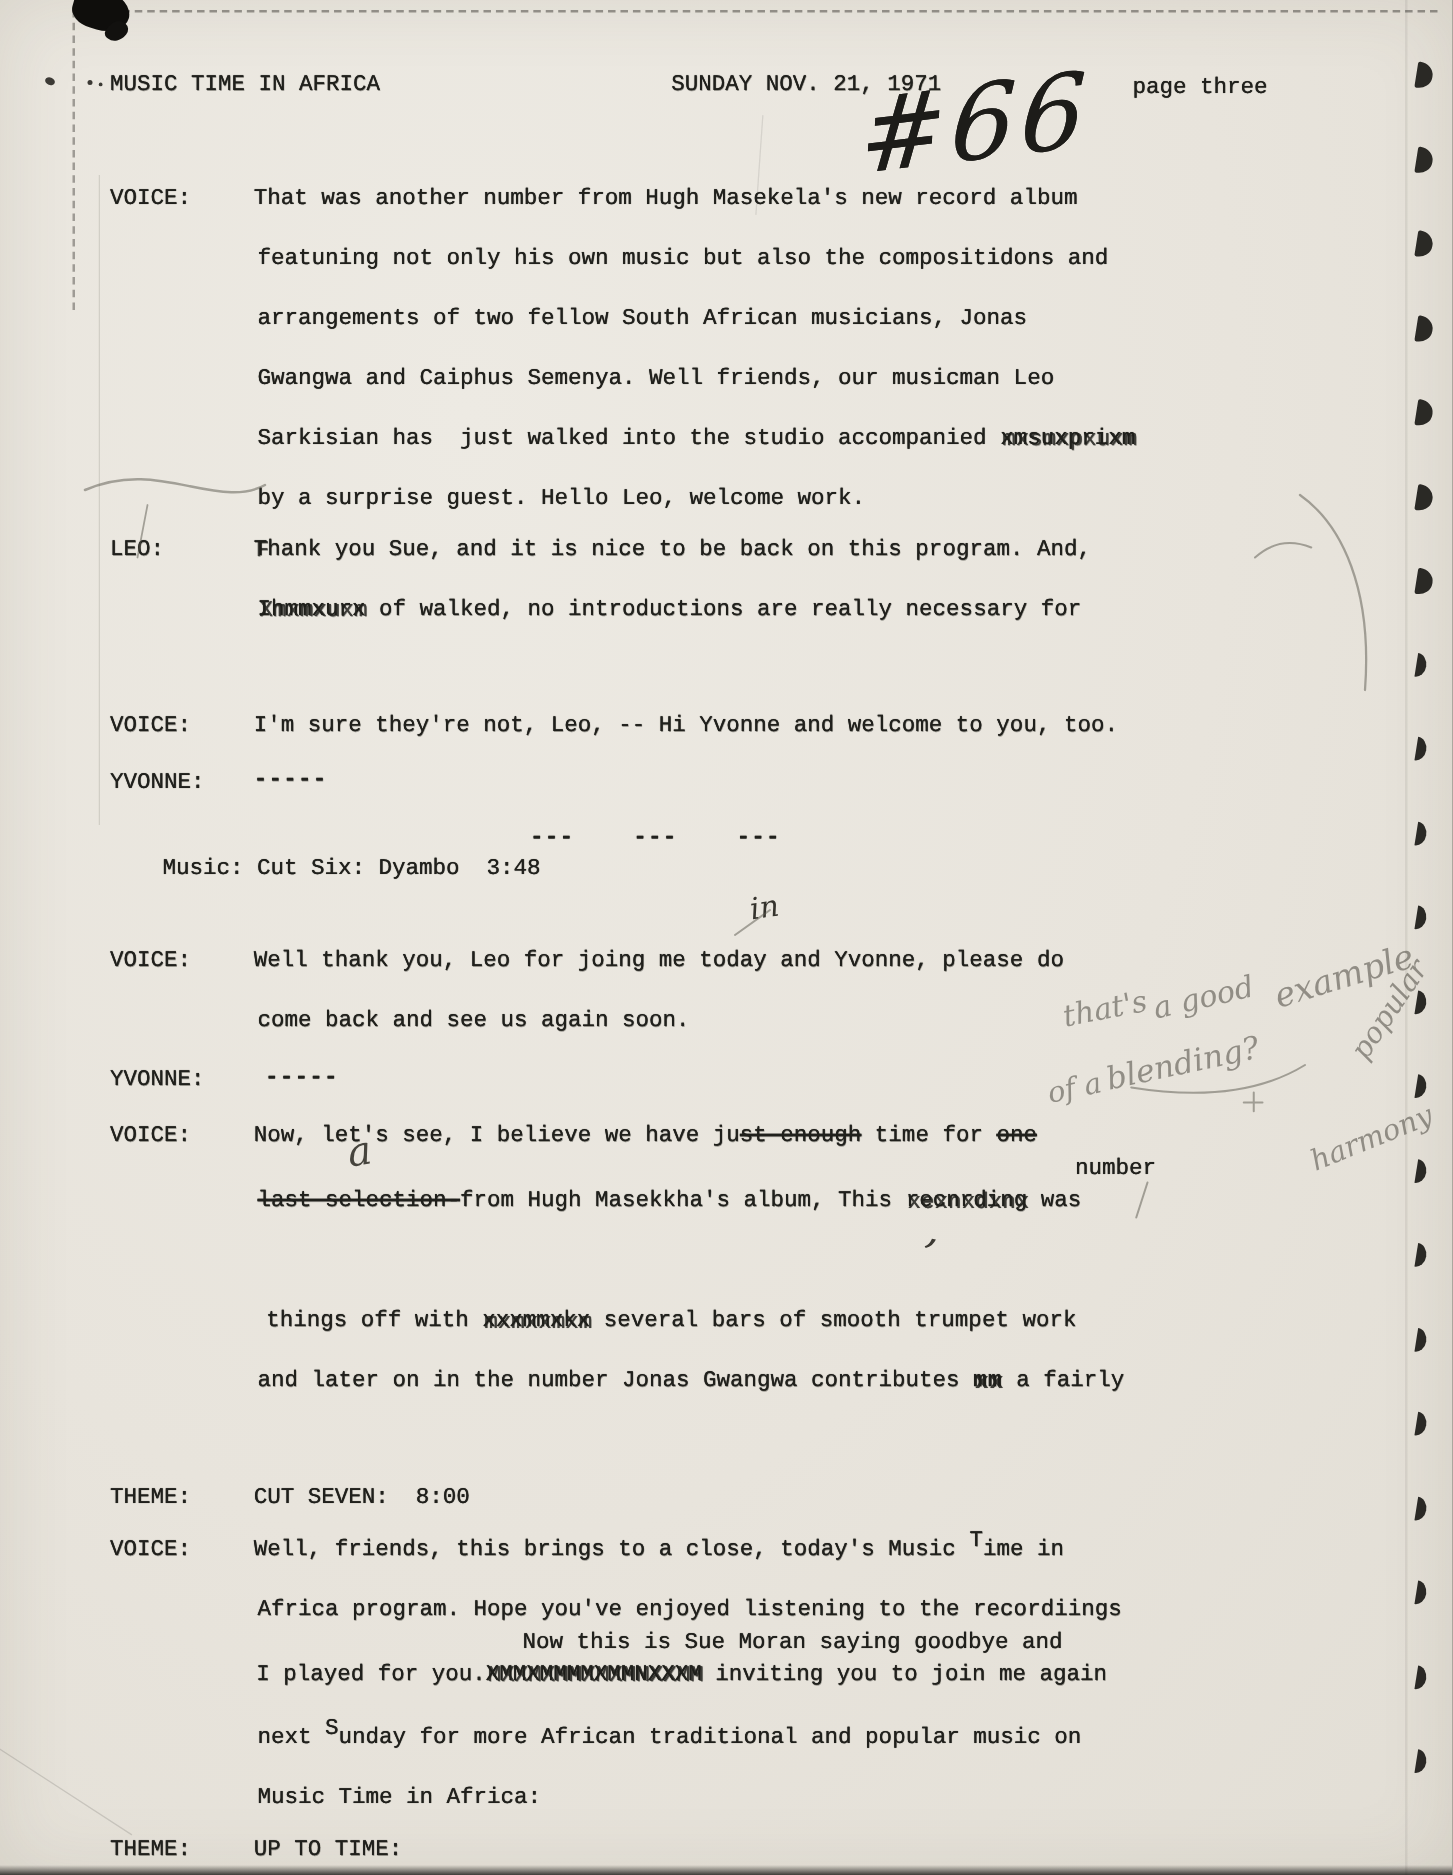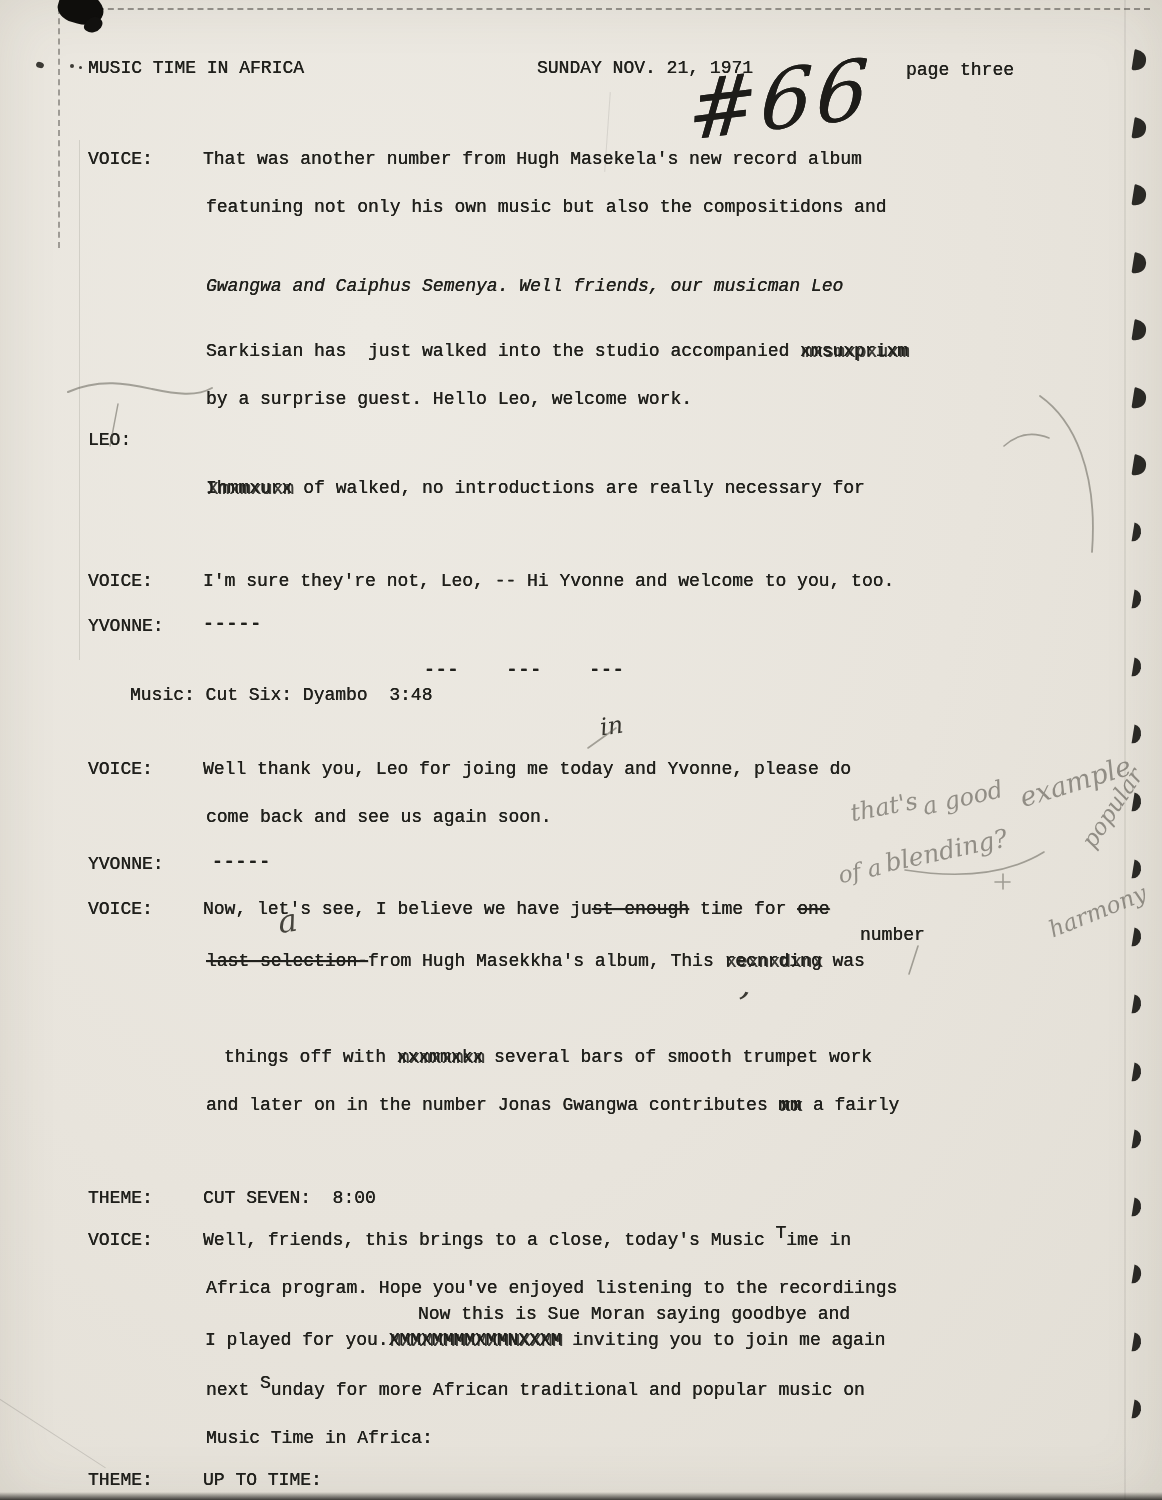--- a/index.html
+++ b/index.html
@@ -96,25 +96,27 @@
     </div>
 
   <div class="tl" style="left:88px;top:56px;">MUSIC TIME IN AFRICA</div>
   <div class="tl" style="left:537px;top:56px;">SUNDAY NOV. 21, 1971</div>
   <div class="tl" style="left:906px;top:58px;">page three</div>
   <div class="episode">#66</div>
 
   <div class="tl" style="left:88px;top:147px;">VOICE:</div>
   <div class="tl" style="left:203px;top:147px;">That was another number from Hugh Masekela's new record album</div>
   <div class="tl" style="left:206px;top:195px;">featuning not only his own music but also the compositidons and</div>
-  <div class="tl" style="left:206px;top:274px;font-style:italic;">Gwangwa and Caiphus Semenya. Well friends, our musicman Leo</div>
+  <div class="tl" style="left:206px;top:243px;">arrangements of two fellow South African musicians, Jonas</div>
+  <div class="tl" style="left:206px;top:291px;">Gwangwa and Caiphus Semenya. Well friends, our musicman Leo</div>
   <div class="tl" style="left:206px;top:339px;"><span>Sarkisian has  just walked into the studio accompanied </span><span class="ot" data-ov="mxsmxpxuxm">xmsuxprixm</span></div>
   <div class="tl" style="left:206px;top:387px;">by a surprise guest. Hello Leo, welcome work.</div>
 
   <div class="tl" style="left:88px;top:428px;">LEO:</div>
+  <div class="tl" style="left:203px;top:428px;"><span class="ot" data-ov="F">T</span><span>hank you Sue, and it is nice to be back on this program. And,</span></div>
   <div class="tl" style="left:206px;top:476px;"><span class="ot" data-ov="Xmxmxuxm">Ihmmxurx</span><span> of walked, no introductions are really necessary for</span></div>
 
   <div class="tl" style="left:88px;top:569px;">VOICE:</div>
   <div class="tl" style="left:203px;top:569px;">I'm sure they're not, Leo, -- Hi Yvonne and welcome to you, too.</div>
 
   <div class="tl" style="left:88px;top:614px;">YVONNE:</div>
   <div class="tl bd" style="left:203px;top:612px;">-----</div>
 
   <div class="tl bd" style="left:424px;top:658px;">---    ---    ---</div>
   <div class="tl" style="left:130px;top:683px;">Music: Cut Six: Dyambo  3:48</div>
@@ -126,21 +128,21 @@
 
   <div class="tl" style="left:88px;top:852px;">YVONNE:</div>
   <div class="tl bd" style="left:212px;top:850px;">-----</div>
 
   <div class="tl" style="left:88px;top:897px;">VOICE:</div>
   <div class="tl" style="left:203px;top:897px;"><span>Now, let's see, I believe we have ju</span><span class="st">st enough</span><span> time for </span><span class="st">one</span></div>
   <div class="tl" style="left:860px;top:923px;">number</div>
   <div class="tl" style="left:206px;top:949px;"><span class="st">last selection-</span><span>from Hugh Masekkha's album, This </span><span class="ot" data-ov="xexnxdxnx">recnrding</span><span> was</span></div>
   <div class="hw hw-dark" style="left:278px;top:902px;font-size:32px;transform:rotate(-9deg);color:#46443d;">a</div>
   <div class="hw hw-dark" style="left:742px;top:964px;font-size:34px;transform:rotate(12deg);color:#3c3a34;">,</div>
-  <div class="tl" style="left:224px;top:1045px;"><span>things off with </span><span class="ot" data-ov="mxmxxmxm">xxxmmxkx</span><span> several bars of smooth trumpet work</span></div>
+  <div class="tl" style="left:213px;top:1045px;"><span>things off with </span><span class="ot" data-ov="mxmxxmxm">xxxmmxkx</span><span> several bars of smooth trumpet work</span></div>
   <div class="tl" style="left:206px;top:1093px;"><span>and later on in the number Jonas Gwangwa contributes </span><span class="ot bd" data-ov="xx">mm</span><span> a fairly</span></div>
 
   <div class="tl" style="left:88px;top:1186px;">THEME:</div>
   <div class="tl" style="left:203px;top:1186px;">CUT SEVEN:  8:00</div>
 
   <div class="tl" style="left:88px;top:1228px;">VOICE:</div>
   <div class="tl" style="left:203px;top:1228px;"><span>Well, friends, this brings to a close, today's Music </span><span class="up">T</span><span>ime in</span></div>
   <div class="tl" style="left:418px;top:1302px;">Now this is Sue Moran saying goodbye and</div>
   <div class="tl" style="left:206px;top:1276px;">Africa program. Hope you've enjoyed listening to the recordiings</div>
   <div class="tl" style="left:205px;top:1328px;"><span>I played for you.</span><span class="ot" data-ov="MXXMXMMXMXMMXXMM">XMMXMMMMXMMNXXXM</span><span> inviting you to join me again</span></div>

